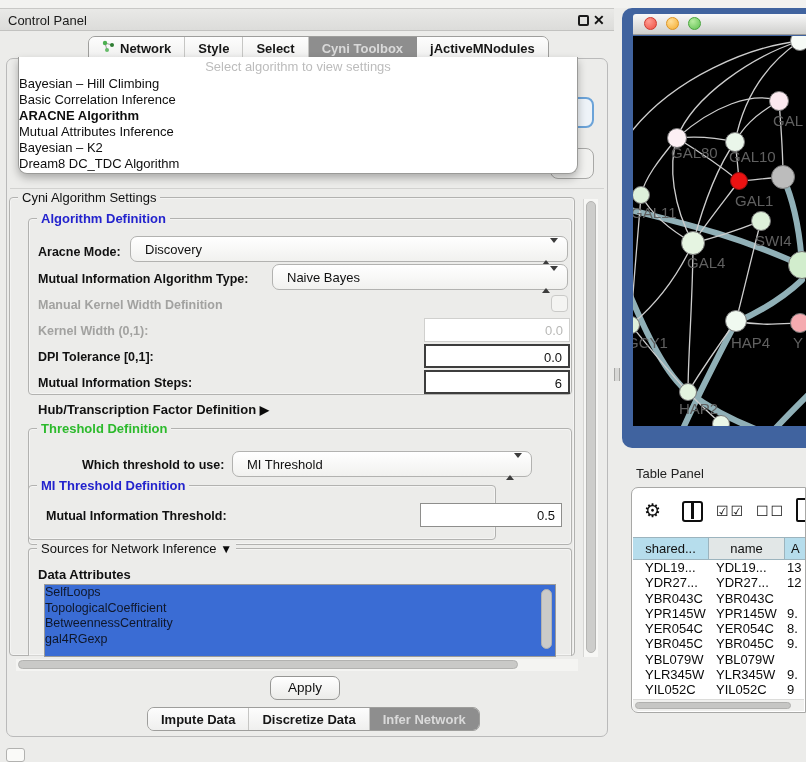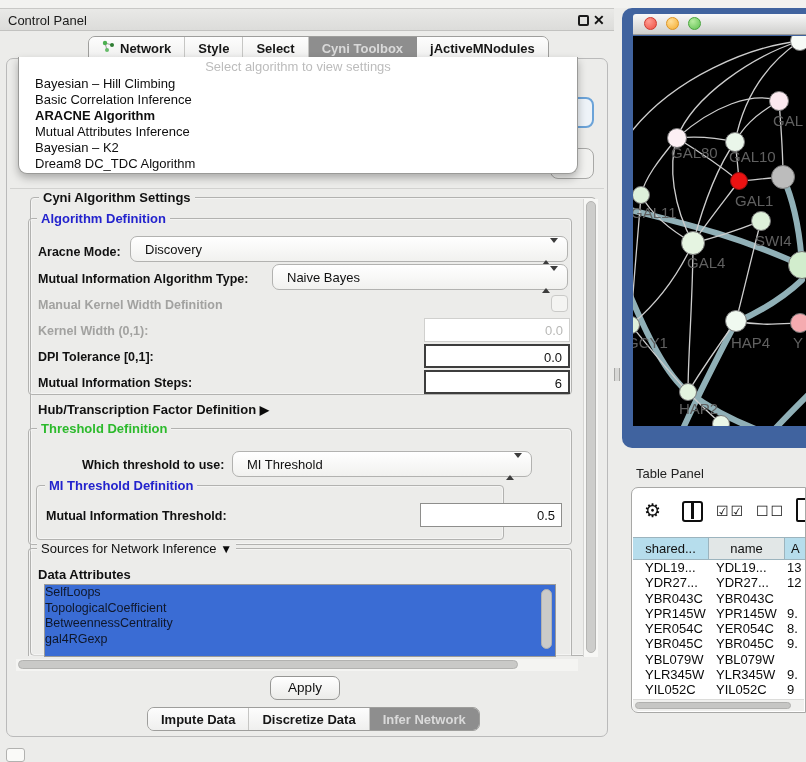--- a/index.html
+++ b/index.html
@@ -34,21 +34,21 @@
     border:2px solid #6ba3d8; border-radius:8px; background:#eef3f8; z-index:6; }
   .frag-box { position:absolute; left:550px; top:148px; width:44px; height:31px;
     border:1px solid #a8a8a6; border-radius:8px; background:#f1f1ef; z-index:6; }
 
   
   .algo-overlay { position:absolute; left:18px; top:57px; width:560px; height:117px;
     background:#fff; border:1px solid #9a9a98; border-top:none; border-radius:0 0 9px 9px;
     box-shadow:0 4px 9px rgba(0,0,0,.28); z-index:30; }
   .algo-placeholder { height:19px; line-height:19px; text-align:center;
     color:#bcbcbc; font-size:13px; }
-  .algo-item { height:16px; line-height:16px; padding-left:16px;
+  .algo-item { height:16px; line-height:16px; padding-left:0;
     font-size:13px; color:#0e0e0e; white-space:nowrap; }
   .algo-item.sel { font-weight:bold; }
 
   
   .grp { position:absolute; border:1px solid #b2b2b0; border-radius:4px;
     box-shadow:inset 0 0 0 1px rgba(255,255,255,.45); }
   .grp-label { position:absolute; top:-8px; left:8px; background:#ececea;
     padding:0 4px; font-size:13px; color:#111; white-space:nowrap; }
   .grp-label.blue { color:#2323cd; font-weight:bold; }
   .grp-label.green { color:#2cba2c; font-weight:bold; }
@@ -208,21 +208,21 @@
     <div>
         <div class="algo-item">Bayesian – Hill Climbing</div>
         <div class="algo-item">Basic Correlation Inference</div>
         <div class="algo-item sel">ARACNE Algorithm</div>
         <div class="algo-item">Mutual Attributes Inference</div>
         <div class="algo-item">Bayesian – K2</div>
         <div class="algo-item">Dream8 DC_TDC Algorithm</div>
       </div>
   </div>
 
-  <div class="grp" style="left:30px;top:197px;width:566px;height:459px;font-weight:bold;">
+  <div class="grp" style="left:9px;top:197px;width:566px;height:459px;">
     <span class="grp-label">Cyni Algorithm Settings</span>
   </div>
 
   <div class="grp" style="left:28px;top:218px;width:544px;height:177px;">
     <span class="grp-label blue">Algorithm Definition</span>
   </div>
 
   <span class="lbl" style="left:38px;top:245px;">Aracne Mode:</span>
   <div class="combo" style="left:130px;top:236px;width:438px;">
     <span class="combo-text">Discovery</span>
@@ -255,21 +255,21 @@
   <div class="grp" style="left:28px;top:428px;width:544px;height:117px;">
     <span class="grp-label green">Threshold Definition</span>
   </div>
 
   <span class="lbl" style="left:82px;top:458px;">Which threshold to use:</span>
   <div class="combo" style="left:232px;top:451px;width:300px;">
     <span class="combo-text">MI Threshold</span>
     <span class="combo-arrows"><span class="up"></span><span class="dn"></span></span>
   </div>
 
-  <div class="grp" style="left:36px;top:485px;width:468px;height:55px;">
+  <div class="grp" style="left:28px;top:485px;width:468px;height:55px;">
     <span class="grp-label blue">MI Threshold Definition</span>
   </div>
   <span class="lbl" style="left:46px;top:509px;">Mutual Information Threshold:</span>
   <div class="field normal" style="left:420px;top:503px;width:142px;">0.5</div>
 
   <div class="grp" style="left:28px;top:548px;width:544px;height:108px;border-bottom:none;border-radius:4px 4px 0 0;">
     <span class="grp-label">
       <span>Sources for Network Inference</span>
       <span class="tri">▼</span>
     </span>

